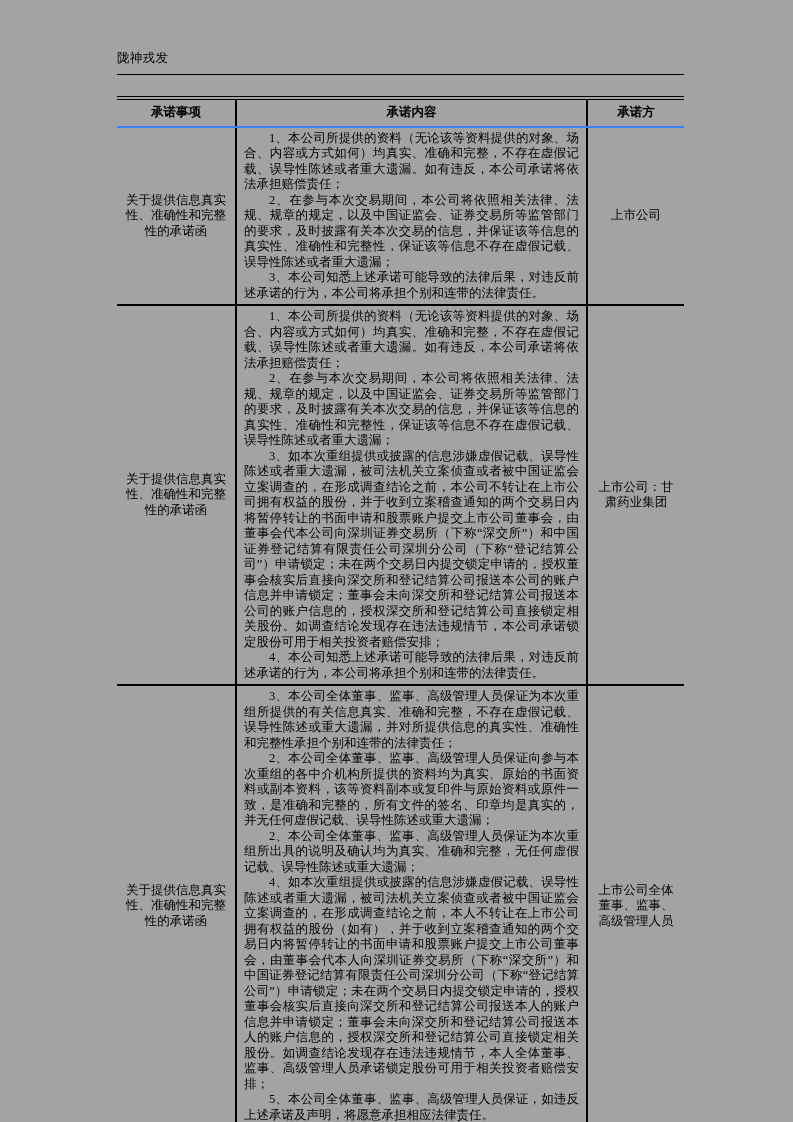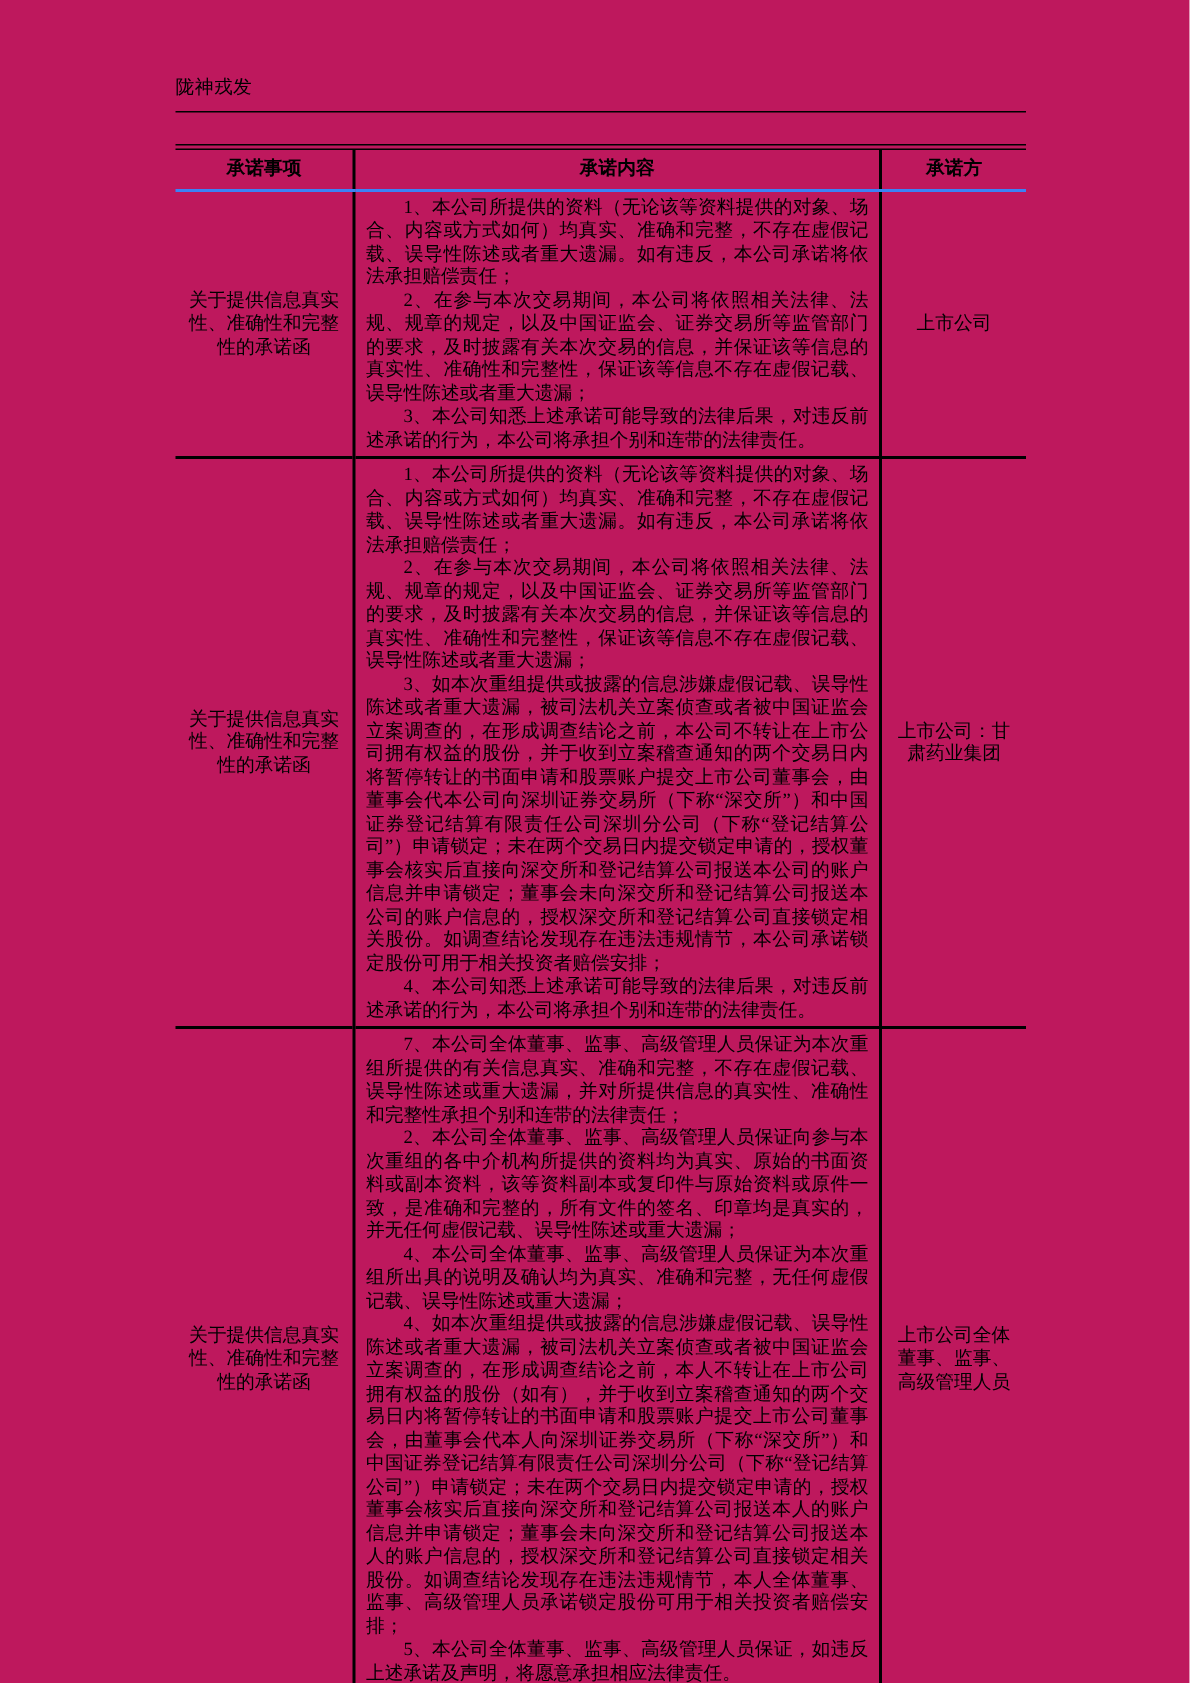--- a/index.html
+++ b/index.html
@@ -1,18 +1,18 @@
 <!DOCTYPE html>
 <html><head>
 <meta charset="utf-8">
 <style>
   html,body { margin:0; padding:0; background:#ffffff; }
   .page {
     width:793px; height:1122px;
-    background:#be185d; color:#000;
+    background:#a3a3a3; color:#000;
     font-family:"Liberation Serif","DejaVu Serif",serif;
     box-sizing:border-box;
     padding:50px 109px 0 117px;
     position:relative;
     overflow:hidden;
   }
   .doc-header {
     display:flex; justify-content:space-between; align-items:flex-end;
     font-size:12.5px; letter-spacing:0.3px;
     border-bottom:1px solid #000;
@@ -85,23 +85,23 @@
             <p>2、在参与本次交易期间，本公司将依照相关法律、法规、规章的规定，以及中国证监会、证券交易所等监管部门的要求，及时披露有关本次交易的信息，并保证该等信息的真实性、准确性和完整性，保证该等信息不存在虚假记载、误导性陈述或者重大遗漏；</p>
             <p>3、如本次重组提供或披露的信息涉嫌虚假记载、误导性陈述或者重大遗漏，被司法机关立案侦查或者被中国证监会立案调查的，在形成调查结论之前，本公司不转让在上市公司拥有权益的股份，并于收到立案稽查通知的两个交易日内将暂停转让的书面申请和股票账户提交上市公司董事会，由董事会代本公司向深圳证券交易所（下称“深交所”）和中国证券登记结算有限责任公司深圳分公司（下称“登记结算公司”）申请锁定；未在两个交易日内提交锁定申请的，授权董事会核实后直接向深交所和登记结算公司报送本公司的账户信息并申请锁定；董事会未向深交所和登记结算公司报送本公司的账户信息的，授权深交所和登记结算公司直接锁定相关股份。如调查结论发现存在违法违规情节，本公司承诺锁定股份可用于相关投资者赔偿安排；</p>
             <p>4、本公司知悉上述承诺可能导致的法律后果，对违反前述承诺的行为，本公司将承担个别和连带的法律责任。</p>
           </td>
           <td class="col-party">上市公司：甘肃药业集团</td>
         </tr>
 
         <tr>
           <td class="col-item">关于提供信息真实性、准确性和完整性的承诺函</td>
           <td class="col-content v-left v-right">
-            <p>7、本公司全体董事、监事、高级管理人员保证为本次重组所提供的有关信息真实、准确和完整，不存在虚假记载、误导性陈述或重大遗漏，并对所提供信息的真实性、准确性和完整性承担个别和连带的法律责任；</p>
+            <p>3、本公司全体董事、监事、高级管理人员保证为本次重组所提供的有关信息真实、准确和完整，不存在虚假记载、误导性陈述或重大遗漏，并对所提供信息的真实性、准确性和完整性承担个别和连带的法律责任；</p>
             <p>2、本公司全体董事、监事、高级管理人员保证向参与本次重组的各中介机构所提供的资料均为真实、原始的书面资料或副本资料，该等资料副本或复印件与原始资料或原件一致，是准确和完整的，所有文件的签名、印章均是真实的，并无任何虚假记载、误导性陈述或重大遗漏；</p>
-            <p>4、本公司全体董事、监事、高级管理人员保证为本次重组所出具的说明及确认均为真实、准确和完整，无任何虚假记载、误导性陈述或重大遗漏；</p>
+            <p>2、本公司全体董事、监事、高级管理人员保证为本次重组所出具的说明及确认均为真实、准确和完整，无任何虚假记载、误导性陈述或重大遗漏；</p>
             <p>4、如本次重组提供或披露的信息涉嫌虚假记载、误导性陈述或者重大遗漏，被司法机关立案侦查或者被中国证监会立案调查的，在形成调查结论之前，本人不转让在上市公司拥有权益的股份（如有），并于收到立案稽查通知的两个交易日内将暂停转让的书面申请和股票账户提交上市公司董事会，由董事会代本人向深圳证券交易所（下称“深交所”）和中国证券登记结算有限责任公司深圳分公司（下称“登记结算公司”）申请锁定；未在两个交易日内提交锁定申请的，授权董事会核实后直接向深交所和登记结算公司报送本人的账户信息并申请锁定；董事会未向深交所和登记结算公司报送本人的账户信息的，授权深交所和登记结算公司直接锁定相关股份。如调查结论发现存在违法违规情节，本人全体董事、监事、高级管理人员承诺锁定股份可用于相关投资者赔偿安排；</p>
             <p>5、本公司全体董事、监事、高级管理人员保证，如违反上述承诺及声明，将愿意承担相应法律责任。</p>
           </td>
           <td class="col-party">上市公司全体董事、监事、高级管理人员</td>
         </tr>
 
       </tbody>
     </table>
   </div>
 

